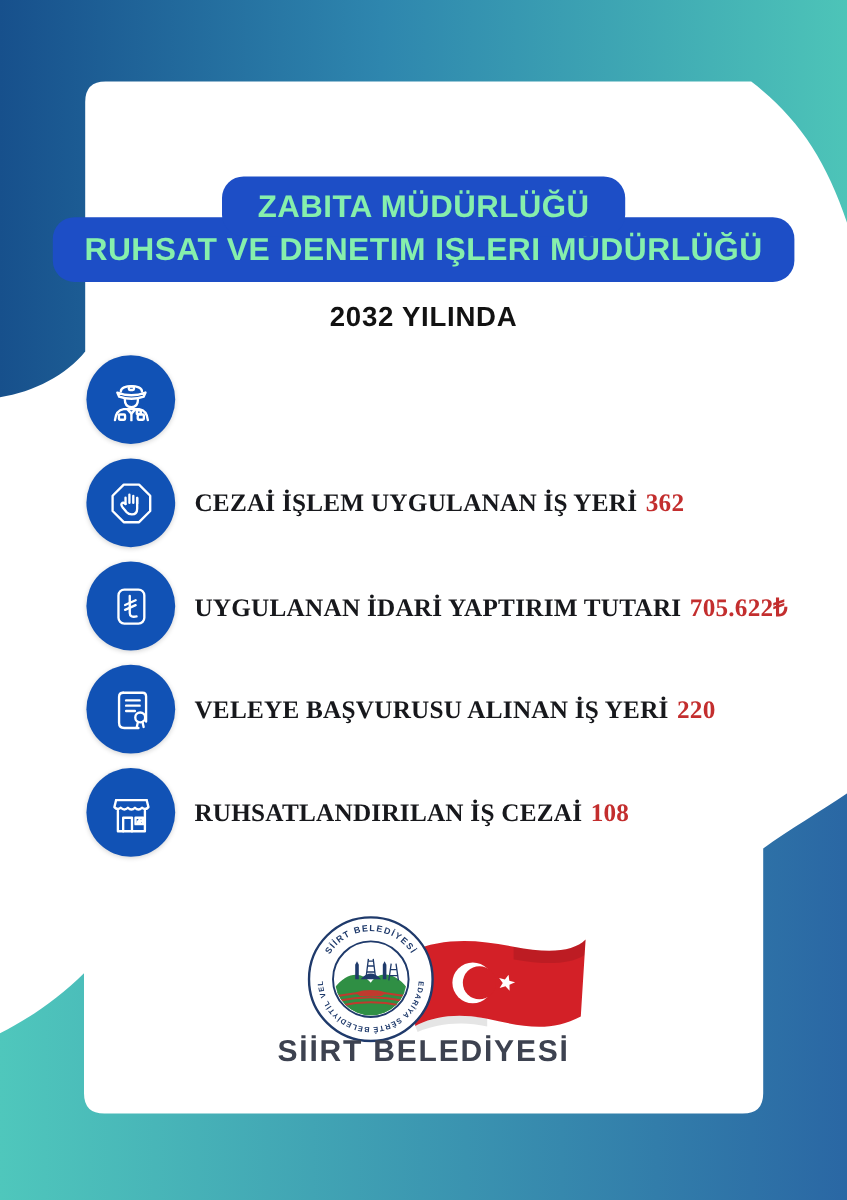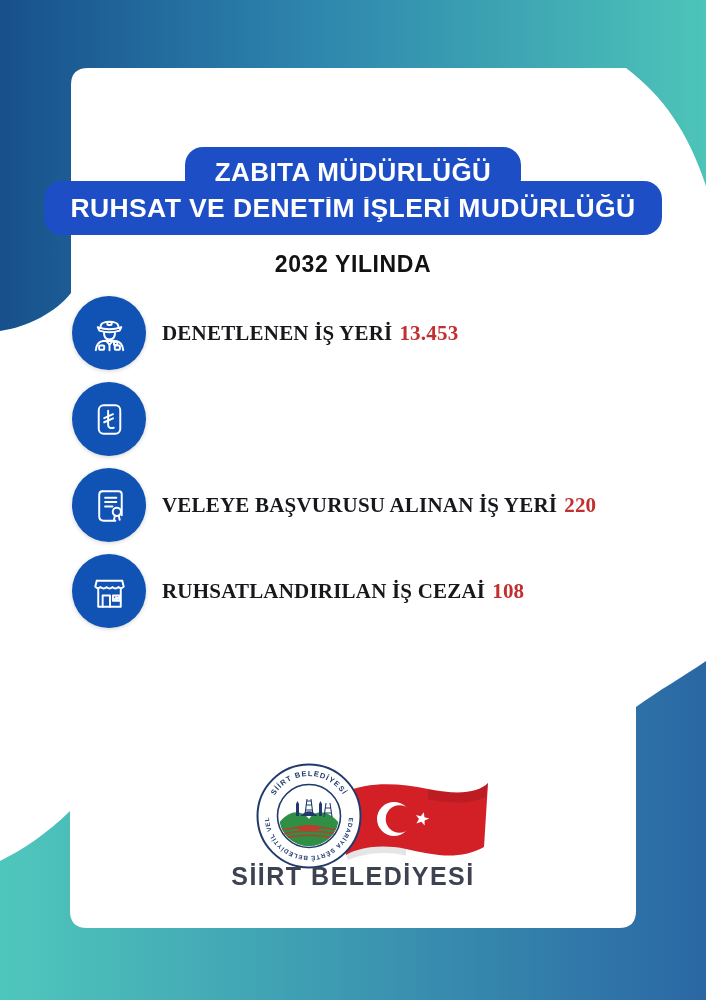--- a/index.html
+++ b/index.html
@@ -6,21 +6,21 @@
   body{
     width:706px;height:1000px;position:relative;overflow:hidden;
     background:#ffffff;
     font-family:"Liberation Sans", sans-serif;
   }
   .band{position:absolute;left:0;top:0;width:706px;height:1000px;pointer-events:none;}
 
   
   .pills{position:absolute;top:147px;left:0;width:706px;display:flex;flex-direction:column;align-items:center;}
   .pill{
-    background:#1d4ec6;color:#ffffff;font-weight:800;border-radius:18px;
+    background:#1d4ec6;color:#86efac;font-weight:800;border-radius:18px;
     display:flex;align-items:center;justify-content:center;letter-spacing:.4px;
     white-space:nowrap;
   }
   .pill-1{height:50px;padding:0 30px;font-size:26px;position:relative;z-index:2;}
   .pill-2{height:54px;padding:0 26px;font-size:26.5px;margin-top:-16px;}
 
   .year{
     position:absolute;top:251px;left:0;width:706px;text-align:center;
     font-size:23px;font-weight:800;color:#121212;letter-spacing:.6px;
   }
@@ -85,33 +85,46 @@
         <rect x="21.8" y="12.3" width="4.4" height="3" rx="1"></rect>
         <path d="M18.4,23.5 Q18.4,30 24,30 Q29.6,30 29.6,23.5"></path>
         <path d="M10,41 Q10.8,32.6 17.4,31.6 L30.6,31.6 Q37.2,32.6 38,41"></path>
         <path d="M20.6,31.6 L24,35.4 L27.4,31.6"></path>
         <path d="M24,35.4 V41"></path>
         <rect x="13.4" y="36.2" width="5.2" height="4.4" rx="0.8"></rect>
         <rect x="29.4" y="36.2" width="5.2" height="4.4" rx="0.8"></rect>
         <path d="M28.6,32.6 h3.4 v3 h-3.4 Z"></path>
       </svg>
     </div>
-    <div class="stat-text"><span>DENETLENEN İŞ YERİ</span><span class="stat-value">13.453</span></div>
-  </div>
-
+  </div>
+
+  <div class="stat-row">
+    <div class="stat-icon">
+      <svg viewBox="0 0 48 48" fill="none" stroke="#ffffff" stroke-width="2" stroke-linecap="round" stroke-linejoin="round">
+        <polygon points="17.5,8 30.5,8 40,17.5 40,30.5 30.5,40 17.5,40 8,30.5 8,17.5"></polygon>
+        <path d="M19,24.5 V19.2"></path>
+        <path d="M22.3,23.5 V16.6"></path>
+        <path d="M25.6,23.5 V17.6"></path>
+        <path d="M28.9,23.8 V19.4"></path>
+        <path d="M19,24.5 Q17,22.6 15.8,24 Q14.9,25.2 16.4,27.2 L20,31.6 Q21.6,33.4 24.4,33.4 Q28.9,33.4 28.9,28.6 L28.9,19.4"></path>
+      </svg>
+    </div>
+    <div class="stat-text"><span>CEZAİ İŞLEM UYGULANAN İŞ YERİ</span><span class="stat-value">362</span></div>
+  </div>
 
   <div class="stat-row">
     <div class="stat-icon">
       <svg viewBox="0 0 48 48" fill="none" stroke="#ffffff" stroke-width="2" stroke-linecap="round" stroke-linejoin="round">
         <rect x="13" y="9.5" width="22" height="29" rx="5"></rect>
         <path d="M22.6,15 V29.4 Q22.6,33.6 28.4,32.4"></path>
         <path d="M18.6,22.6 L27.6,18.6"></path>
         <path d="M18.6,26.8 L27.6,22.8"></path>
       </svg>
     </div>
+    <div class="stat-text"><span>UYGULANAN İDARİ YAPTIRIM TUTARI</span><span class="stat-value">705.622₺</span></div>
   </div>
 
   <div class="stat-row">
     <div class="stat-icon">
       <svg viewBox="0 0 48 48" fill="none" stroke="#ffffff" stroke-width="2" stroke-linecap="round" stroke-linejoin="round">
         <path d="M17,9.5 H33.5 Q36.5,9.5 36.5,12.5 V34"></path>
         <path d="M17,9.5 Q13.5,9.5 13.5,13 V35 Q13.5,39.5 18,39.5 H30"></path>
         <path d="M19.5,16 H31"></path>
         <path d="M19.5,20.5 H31"></path>
         <path d="M19.5,25 H27"></path>

